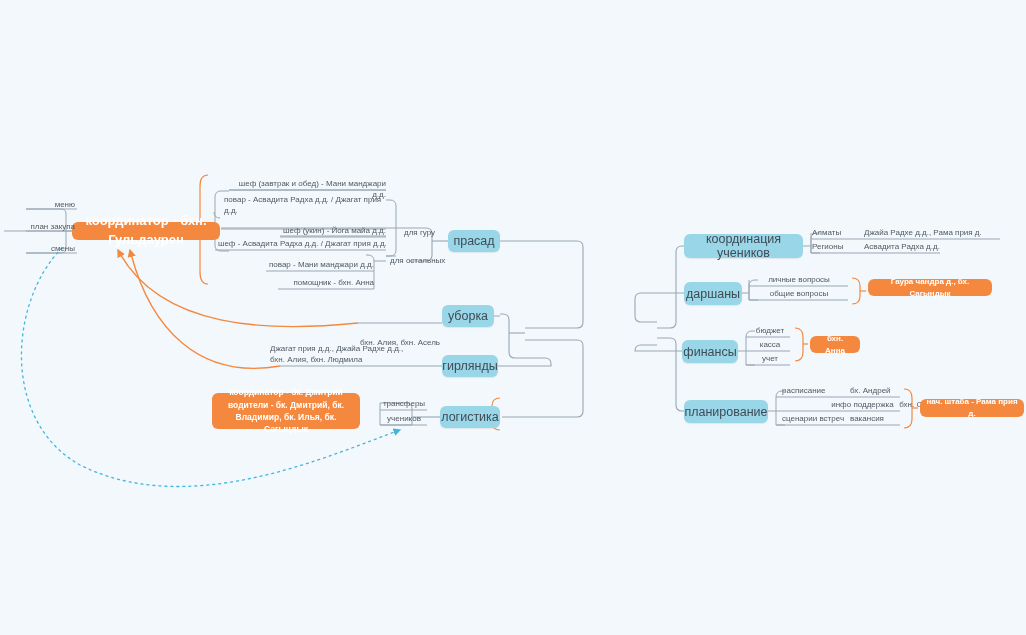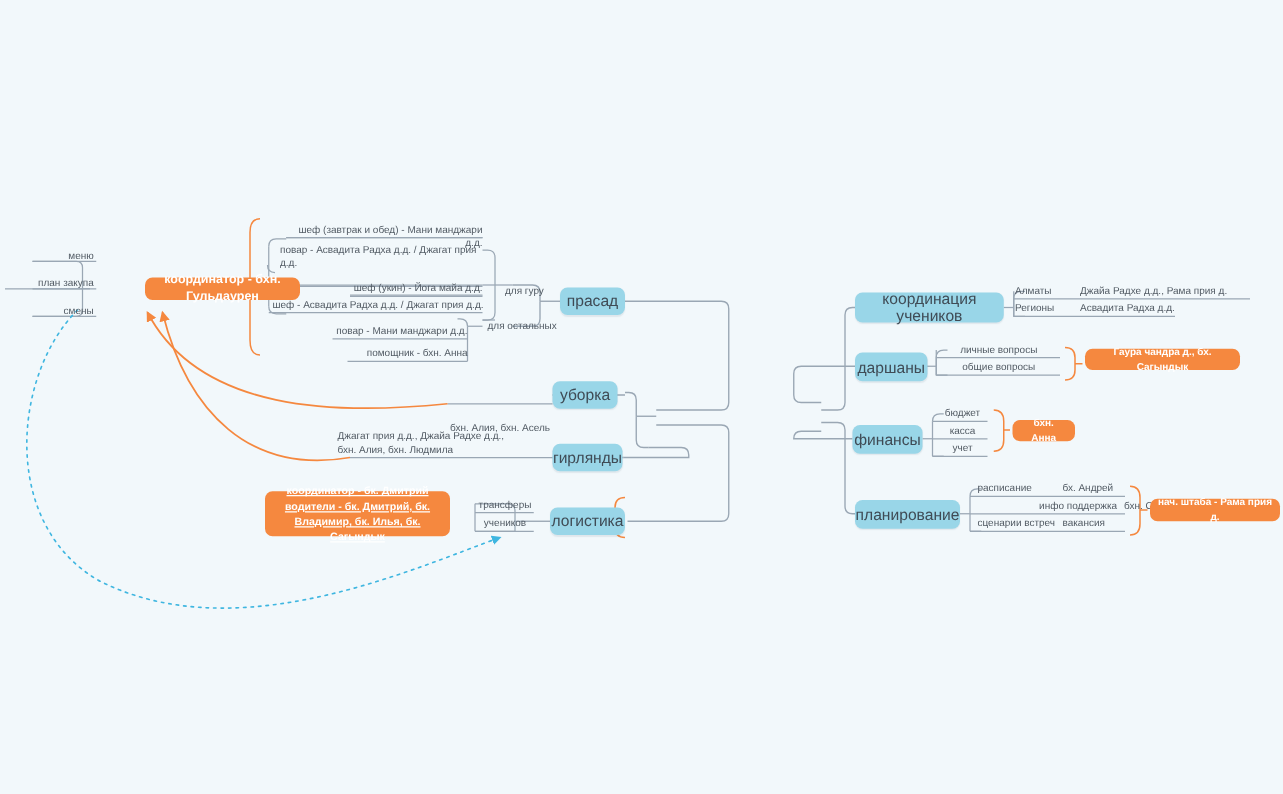--- a/index.html
+++ b/index.html
@@ -210,21 +210,21 @@
         <path d="M0,0 L6,3 L0,6 z" fill="#3fb6e0"></path>
       </marker>
     </defs>
 
     <g fill="none" stroke="#3fb6e0" stroke-width="1.3" stroke-dasharray="2,4" stroke-linecap="round">
       <path d="M62,248 C10,300 0,420 80,465 C190,520 330,455 400,430" marker-end="url(#ahc)"></path>
     </g>
   </svg>
 
 
-  <div class="node orange" style="left:72px;top:222px;width:124px;height:18px;font-size:10px;margin-left:44px;">
+  <div class="node orange" style="left:72px;top:222px;width:148px;height:18px;font-size:13px;">
     <span>координатор - бхн. Гульдаурен</span>
   </div>
 
   <div class="node leaf right" style="left:10px;top:200px;width:65px;height:11px;">
     <span>меню</span>
   </div>
   <div class="node leaf right" style="left:2px;top:222px;width:73px;height:11px;">
     <span>план закупа</span>
   </div>
   <div class="node leaf right" style="left:10px;top:244px;width:65px;height:11px;">
@@ -278,21 +278,21 @@
 
   <div class="node topic" style="left:440px;top:406px;width:60px;height:22px;">
     <span>логистика</span>
   </div>
   <div class="node leaf center" style="left:380px;top:399px;width:48px;height:11px;">
     <span>трансферы</span>
   </div>
   <div class="node leaf center" style="left:380px;top:414px;width:48px;height:11px;">
     <span>учеников</span>
   </div>
-  <div class="node orange" style="left:212px;top:393px;width:148px;height:36px;white-space:pre-line;text-decoration:underline;">
+  <div class="node orange" style="left:212px;top:393px;width:148px;height:36px;white-space:pre-line;">
     <span>координатор - бк. Дмитрий
 водители - бк. Дмитрий, бк. Владимир, бк. Илья, бк. Сагындык</span>
   </div>
 
   <div class="node topic" style="left:684px;top:234px;width:119px;height:24px;">
     <span>координация учеников</span>
   </div>
   <div class="node leaf2" style="left:812px;top:228px;width:200px;height:11px;">
     <span class="k" style="width:52px;">Алматы</span>
     <span class="v">Джайа Радхе д.д., Рама прия д.</span>

